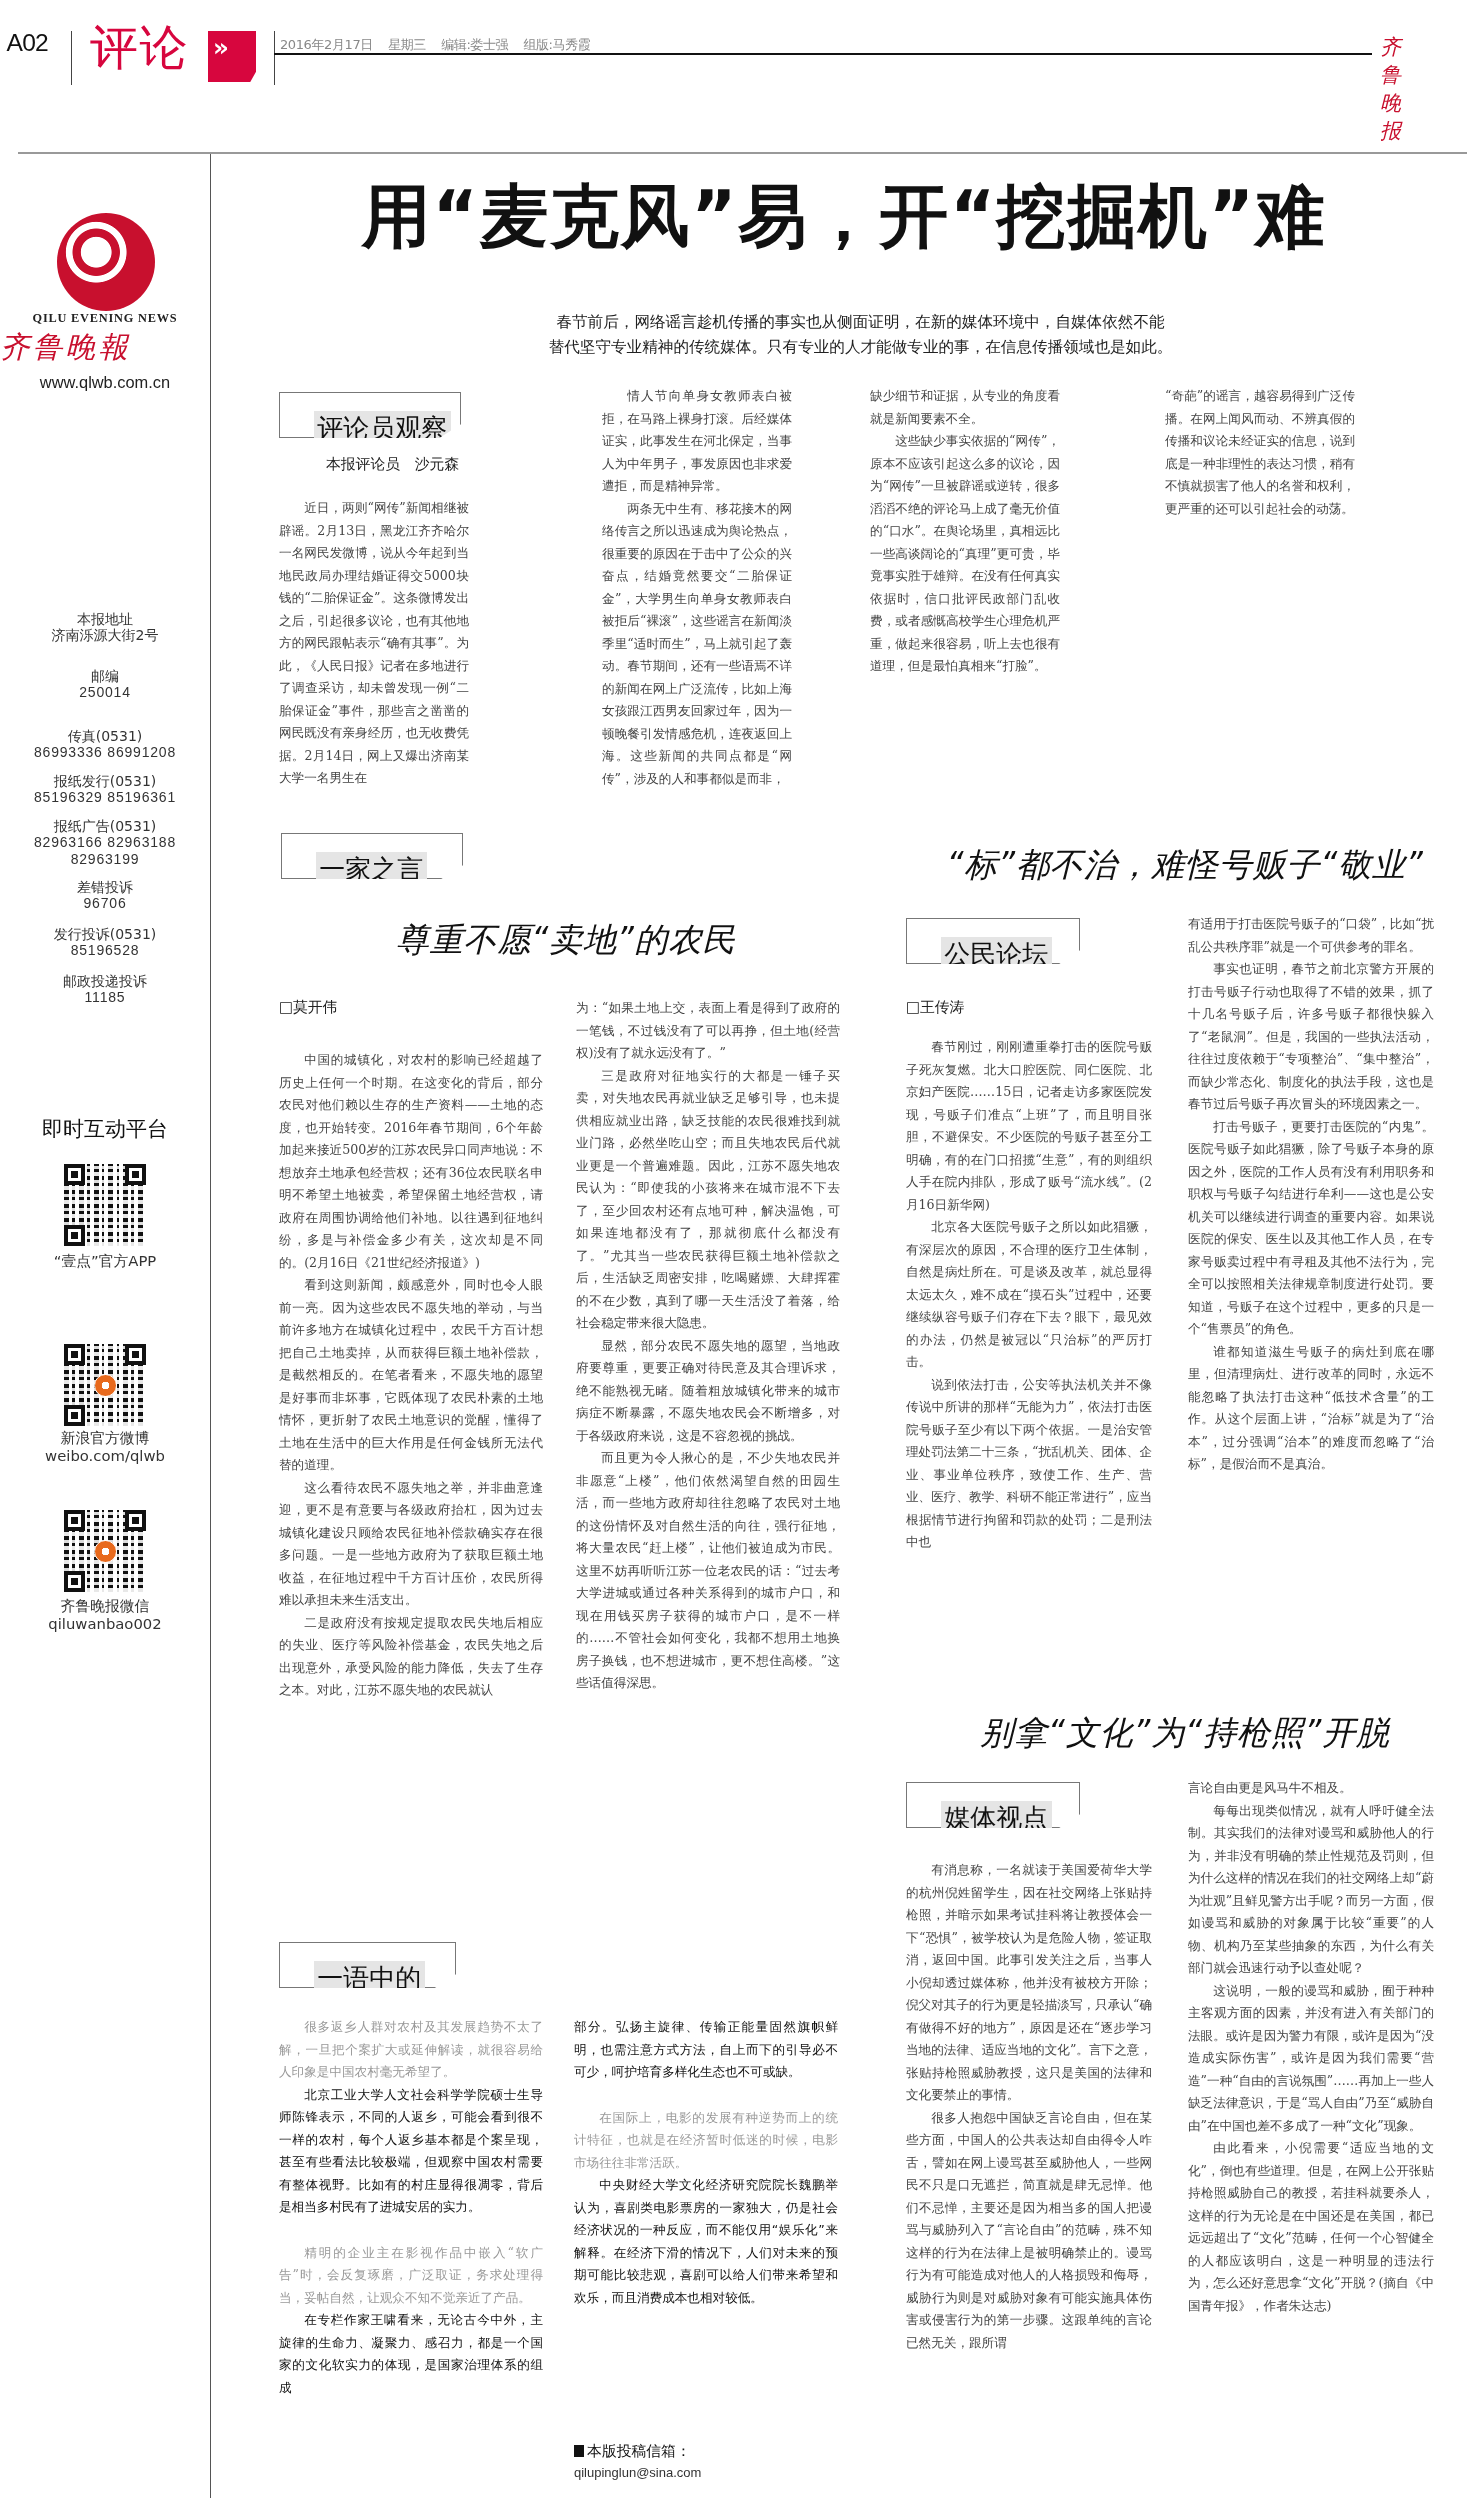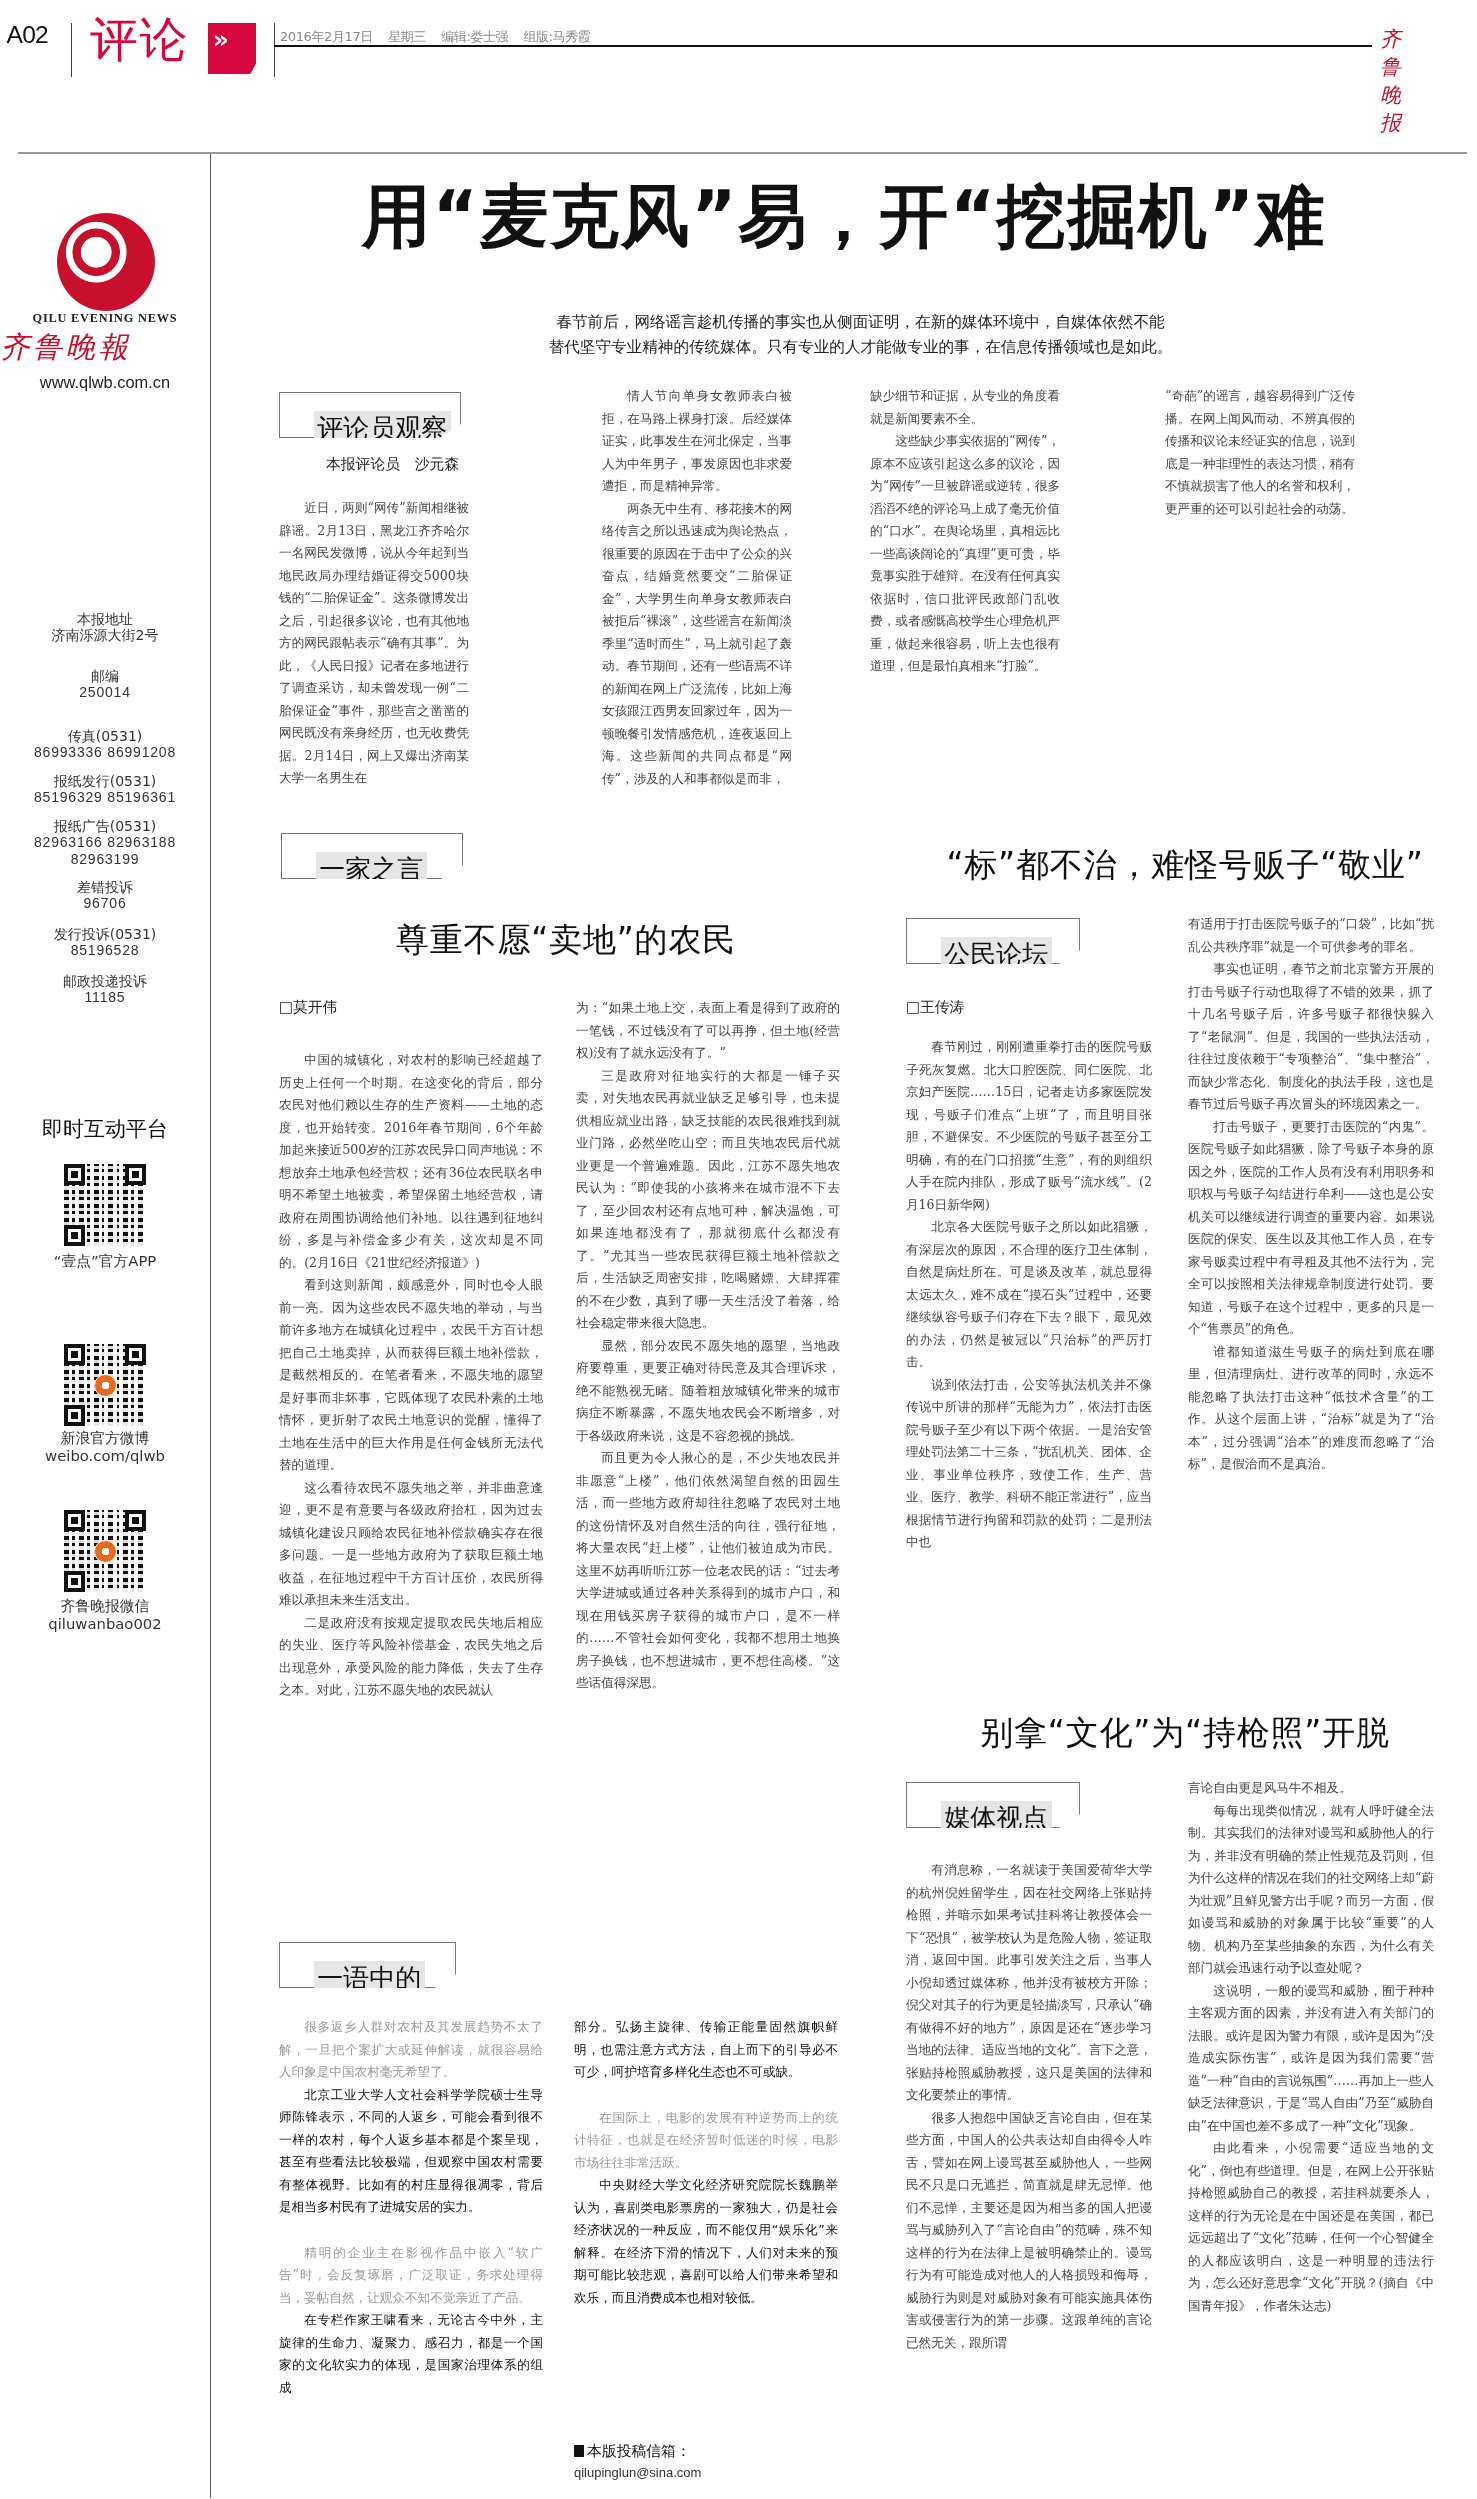--- a/index.html
+++ b/index.html
@@ -1,20 +1,20 @@
 <!DOCTYPE html>
 <html style="font-size:13px"><head>
 <meta charset="utf-8">
 <style>
   * { box-sizing: border-box; margin: 0; padding: 0; }
   html, body { width: 1478px; height: 2500px; background: #ffffff; overflow: hidden; }
   body { position: relative; font-family: "DejaVu Sans", sans-serif; color: #222; }
 
   
-  .masthead { position: absolute; left: 0; top: 0; width: 1288px; height: 90px; }
+  .masthead { position: absolute; left: 0; top: 8px; width: 1288px; height: 90px; }
   .page-no { position: absolute; left: 6.6px; top: 21px; font-family: "Liberation Sans", sans-serif; font-size: 24.6px; color: #111; letter-spacing: -0.8px; }
   .mh-vline1 { position: absolute; left: 71px; top: 23px; width: 0.8px; height: 54px; background: #444; }
   .section-name { position: absolute; left: 90px; top: 14.8px; font-family: "DejaVu Sans", sans-serif; font-size: 48px; color: #d7063e; line-height: 1; letter-spacing: 1.6px; }
   .section-chevron { position: absolute; left: 208px; top: 23px; width: 48px; height: 51px; background: #d7063e;
     clip-path: polygon(0 0, 100% 0, 100% 80%, 88% 100%, 0 100%); color: #fff; font-size: 24.6px; font-weight: bold; line-height: 33px; padding-left: 4.9px; }
   .mh-vline2 { position: absolute; left: 274px; top: 23px; width: 0.8px; height: 54px; background: #444; }
   .issue-info { position: absolute; left: 280px; top: 28px; font-size: 13px; color: #888; letter-spacing: -0.4px; }
   .issue-info span { margin-right: 11.5px; }
   .mh-rule { position: absolute; left: 274px; top: 45px; width: 1098px; height: 1.6px; background: #111; }
   .brand-small { position: absolute; left: 1380px; top: 24.6px; font-family: "DejaVu Serif", serif; font-style: italic; font-size: 21px; color: #c8102e; letter-spacing: 1.6px; }
@@ -51,21 +51,21 @@
   .tag-label { position: absolute; left: 34px; bottom: -8.2px; background: #e5e5e5; padding: 0 3.3px; font-size: 26px; color: #111; z-index: 2; }
 
   .byline { position: absolute; font-size: 14.8px; color: #222; }
   .byline-box::before { content: "□"; }
 
   
   .col { position: absolute; width: 190px; font-family: "DejaVu Serif", serif; font-size: 12.6px; line-height: 22.5px; color: #444; text-align: justify; }
   .col p { text-indent: 2em; }
   .col p.noindent { text-indent: 0; }
 
-  .sub-headline { position: absolute; text-align: center; font-size: 33px; color: #111; letter-spacing: 0.8px; }
+  .sub-headline { position: absolute; text-align: center; font-size: 33px; color: #111; letter-spacing: 0.8px; font-style: italic; }
 
   .email-label { position: absolute; left: 574px; top: 2442px; font-size: 14.8px; color: #111; }
   .email-label::before { content: ""; display: inline-block; width: 9.8px; height: 11.5px; background: #111; margin-right: 3.3px; vertical-align: -0.8px; }
   .email-value { position: absolute; left: 574px; top: 2465px; font-family: "Liberation Sans", sans-serif; font-size: 13px; color: #333; }
 </style>
 </head>
 <body>
 
 <div class="masthead">
   <div class="page-no">A02</div>

